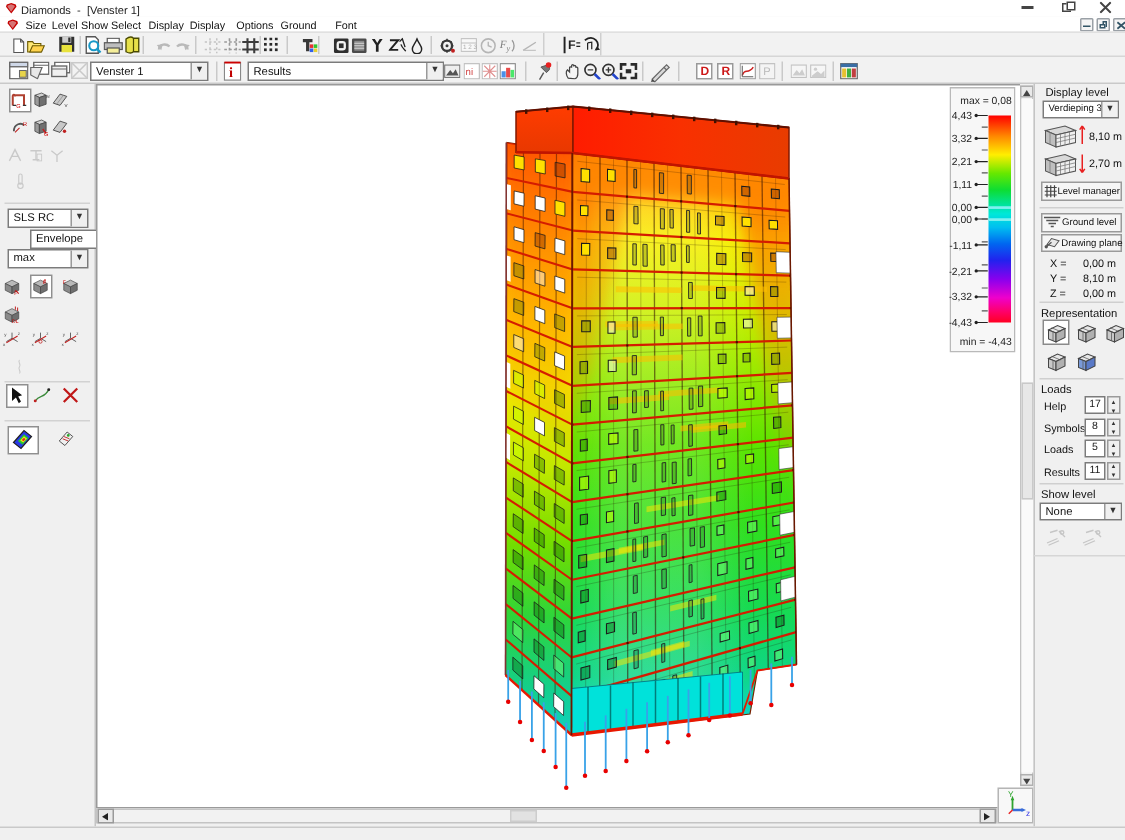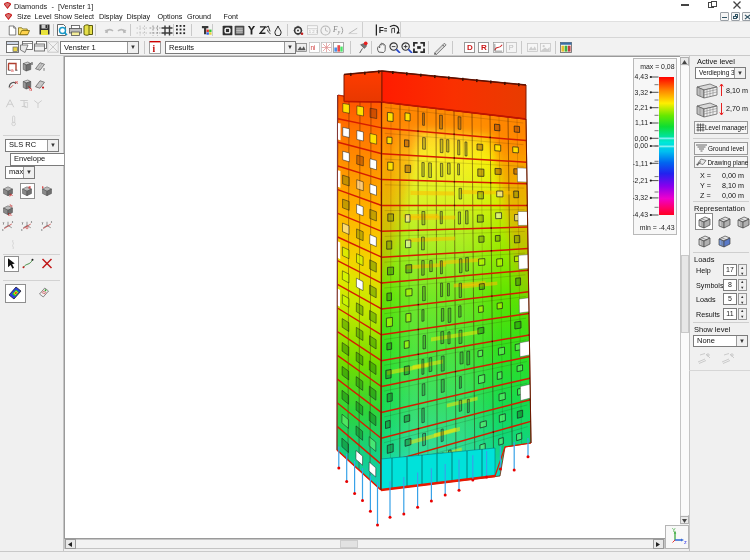--- a/index.html
+++ b/index.html
@@ -361,22 +361,22 @@
   </svg>
 <svg class="ico" style="left:32px;top:96.5px" width="12" height="13" viewBox="0 0 16 16">
     <path d="M8 8 L3 4 M8 8 L13 4 M8 8 V14" stroke="#c9c9c9" stroke-width="1.2" fill="none"></path>
   </svg>
 <svg class="ico" style="left:8px;top:114px" width="12" height="13" viewBox="0 0 16 16">
     <rect x="6" y="2" width="3" height="9" rx="1.5" fill="none" stroke="#c9c9c9" stroke-width="1"></rect>
     <circle cx="7.5" cy="12.5" r="2.4" fill="none" stroke="#c9c9c9" stroke-width="1"></circle>
   </svg>
 <div class="abs" style="left:3px;top:135px;width:57px;height:1px;background:#d2d2d2"></div>
 <div class="combo" style="left:5px;top:139px;width:54px;height:12.5px;line-height:10.5px">SLS RC<span class="da" style="line-height:10.5px">▼</span></div>
-<div class="combo" style="left:10px;top:153px;width:66px;height:12.5px;line-height:10.5px">Envelope<span class="da" style="line-height:10.5px">▼</span></div>
-<div class="combo" style="left:5px;top:166px;width:30px;height:12.5px;line-height:10.5px">max<span class="da" style="line-height:10.5px">▼</span></div>
+<div class="combo" style="left:20px;top:153px;width:66px;height:12.5px;line-height:10.5px">Envelope<span class="da" style="line-height:10.5px">▼</span></div>
+<div class="combo" style="left:5px;top:166px;width:54px;height:12.5px;line-height:10.5px">max<span class="da" style="line-height:10.5px">▼</span></div>
 <svg class="ico" style="left:2px;top:184px" width="12" height="13" viewBox="0 0 16 16">
     <polygon points="2,6 8,3 14,6 8,9" fill="#b9b9b9" stroke="#444" stroke-width="0.6"></polygon>
     <polygon points="2,6 8,9 8,15 2,12" fill="#8a8a8a" stroke="#444" stroke-width="0.6"></polygon>
     <polygon points="8,9 14,6 14,12 8,15" fill="#6f6f6f" stroke="#444" stroke-width="0.6"></polygon>
     <path d="M11 12 L14 15" stroke="#c02020" stroke-width="1"></path>
     <text x="10" y="16" font-size="4.5" fill="#c00">F</text>
   </svg>
 <div class="abs" style="left:19.5px;top:182.5px;width:15px;height:16px;background:#fff;border:1px solid #8f8f8f"></div>
 <svg class="ico" style="left:21px;top:184px" width="12" height="13" viewBox="0 0 16 16">
     <polygon points="2,6 8,3 14,6 8,9" fill="#b9b9b9" stroke="#444" stroke-width="0.6"></polygon>
@@ -986,21 +986,21 @@
 <path d="M7 13 V6" fill="none" stroke="#2fa42f" stroke-width="1.2"></path>
 <path d="M7 3.5 L5.8 6.5 H8.2 Z" fill="#2fa42f"></path>
 <path d="M7 13 H13.5" fill="none" stroke="#3a6cd8" stroke-width="1.6"></path>
 <path d="M16 13 L13 11.6 V14.4 Z" fill="#3a6cd8"></path>
 <text x="4" y="4.5" font-size="5.5" fill="#2fa42f" font-family="Liberation Sans">Y</text>
 <text x="16" y="17" font-size="5.5" fill="#3a3ae8" font-family="Liberation Sans">z</text>
 <path d="M4.5 15.5 L7 13" stroke="#e82020" stroke-width="0.9"></path>
 </svg>
 
 <div class="abs" style="left:689px;top:56px;width:61px;height:495px;background:#f0f0f0;border-left:1px solid #c4c4c4"></div>
-<div class="abs" style="left:697px;top:57px;font-size:7.5px;color:#111;white-space:nowrap">Active level</div>
+<div class="abs" style="left:697px;top:57px;font-size:7.5px;color:#111;white-space:nowrap">Display level</div>
 <div class="combo" style="left:695px;top:66.5px;width:51px;height:12px;line-height:10px;font-size:6.4px">Verdieping 3<span class="da" style="line-height:10px">▼</span></div>
 <svg class="ico" style="left:696px;top:82px" width="22" height="17" viewBox="0 0 22 17">
     <polygon points="1,5 14,2 21,5 8,8" fill="#d9d9d9" stroke="#555" stroke-width="0.7"></polygon>
     <polygon points="1,5 8,8 8,16 1,13" fill="#bfbfbf" stroke="#555" stroke-width="0.7"></polygon>
     <polygon points="8,8 21,5 21,13 8,16" fill="#efefef" stroke="#555" stroke-width="0.7"></polygon>
     <path d="M8 10.5 L21 7.5 M8 13 L21 10 M11 7.3 V15.3 M14 6.6 V14.6 M17 6 V14 M4 6 V14" stroke="#777" stroke-width="0.5" fill="none"></path>
   </svg>
 <svg class="ico" style="left:719px;top:83px" width="5" height="14" viewBox="0 0 5 14">
     <path d="M2.5 1 V13 M2.5 1 L0.8 3.4 M2.5 1 L4.2 3.4" stroke="#e82020" stroke-width="1" fill="none"></path>
   </svg>

